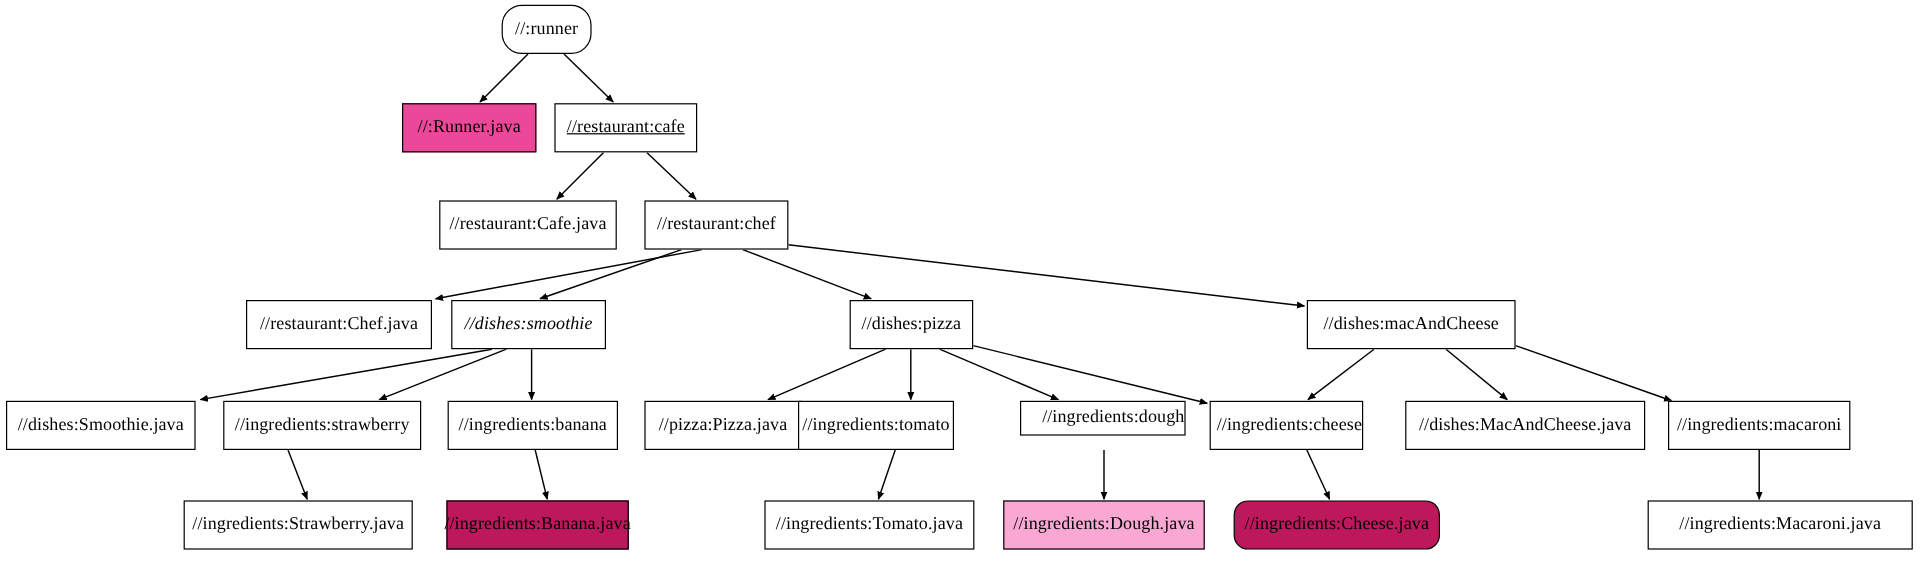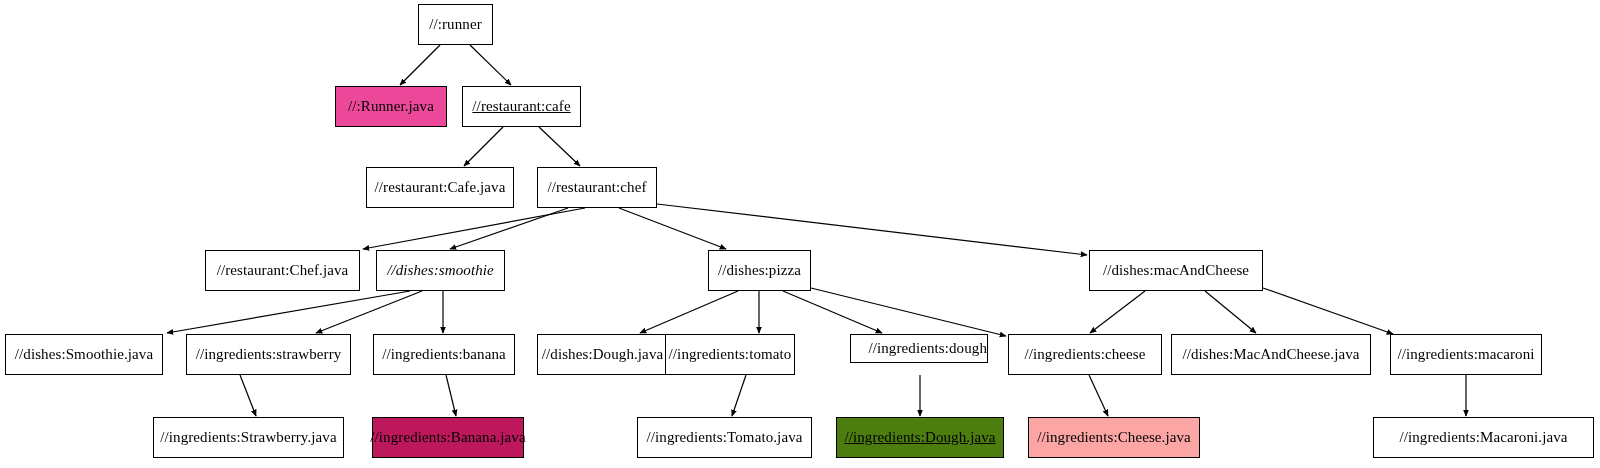--- a/index.html
+++ b/index.html
@@ -77,21 +77,21 @@
       <line x1="1205" y1="291" x2="1256" y2="333" stroke="#000000" stroke-width="1.2" marker-end="url(#arrowhead)"></line>
       <line x1="1263" y1="288" x2="1393" y2="334" stroke="#000000" stroke-width="1.2" marker-end="url(#arrowhead)"></line>
       <line x1="240" y1="375" x2="256" y2="416" stroke="#000000" stroke-width="1.2" marker-end="url(#arrowhead)"></line>
       <line x1="446" y1="375" x2="456" y2="416" stroke="#000000" stroke-width="1.2" marker-end="url(#arrowhead)"></line>
       <line x1="746" y1="375" x2="732" y2="416" stroke="#000000" stroke-width="1.2" marker-end="url(#arrowhead)"></line>
       <line x1="920" y1="375" x2="920" y2="416" stroke="#000000" stroke-width="1.2" marker-end="url(#arrowhead)"></line>
       <line x1="1089" y1="375" x2="1108" y2="416" stroke="#000000" stroke-width="1.2" marker-end="url(#arrowhead)"></line>
       <line x1="1466" y1="375" x2="1466" y2="416" stroke="#000000" stroke-width="1.2" marker-end="url(#arrowhead)"></line>
     </svg>
   <div id="node-layer">
-      <div class="node" style="left: 418px; top: 4px; width: 75px; height: 41px; border-color: rgb(0, 0, 0); background: rgb(255, 255, 255);">
+      <div class="node" style="left: 418px; top: 4px; width: 75px; height: 41px; border-color: rgb(0, 0, 0); background: rgb(255, 255, 255); border-radius: 17px;">
         <span class="node-label">//:runner</span>
       </div>
       <div class="node" style="left: 335px; top: 86px; width: 112px; height: 41px; border-color: rgb(0, 0, 0); background: #ec4899;">
         <span class="node-label">//:Runner.java</span>
       </div>
       <div class="node" style="left: 462px; top: 86px; width: 119px; height: 41px; border-color: rgb(0, 0, 0); background: rgb(255, 255, 255); text-decoration: underline;">
         <span class="node-label">//restaurant:cafe</span>
       </div>
       <div class="node" style="left: 366px; top: 167px; width: 148px; height: 41px; border-color: rgb(0, 0, 0); background: rgb(255, 255, 255);">
         <span class="node-label">//restaurant:Cafe.java</span>
@@ -114,49 +114,49 @@
       <div class="node" style="left: 5px; top: 334px; width: 158px; height: 41px; border-color: rgb(0, 0, 0); background: rgb(255, 255, 255);">
         <span class="node-label">//dishes:Smoothie.java</span>
       </div>
       <div class="node" style="left: 186px; top: 334px; width: 165px; height: 41px; border-color: rgb(0, 0, 0); background: rgb(255, 255, 255);">
         <span class="node-label">//ingredients:strawberry</span>
       </div>
       <div class="node" style="left: 373px; top: 334px; width: 142px; height: 41px; border-color: rgb(0, 0, 0); background: rgb(255, 255, 255);">
         <span class="node-label">//ingredients:banana</span>
       </div>
       <div class="node" style="left: 537px; top: 334px; width: 131px; height: 41px; border-color: rgb(0, 0, 0); background: rgb(255, 255, 255);">
-        <span class="node-label">//dishes:Dough.java</span>
+        <span class="node-label">//pizza:Pizza.java</span>
       </div>
       <div class="node" style="left: 665px; top: 334px; width: 130px; height: 41px; border-color: rgb(0, 0, 0); background: rgb(255, 255, 255);">
         <span class="node-label">//ingredients:tomato</span>
       </div>
       <div class="node" style="left: 850px; top: 334px; width: 138px; height: 29px; border-color: rgb(0, 0, 0); background: rgb(255, 255, 255); justify-content: flex-end;">
         <span class="node-label">//ingredients:dough</span>
       </div>
-      <div class="node" style="left: 1008px; top: 334px; width: 154px; height: 41px; border-color: rgb(0, 0, 0); background: rgb(255, 255, 255);">
+      <div class="node" style="left: 1008px; top: 334px; width: 128px; height: 41px; border-color: rgb(0, 0, 0); background: rgb(255, 255, 255); justify-content: flex-end;">
         <span class="node-label">//ingredients:cheese</span>
       </div>
       <div class="node" style="left: 1171px; top: 334px; width: 200px; height: 41px; border-color: rgb(0, 0, 0); background: rgb(255, 255, 255);">
         <span class="node-label">//dishes:MacAndCheese.java</span>
       </div>
       <div class="node" style="left: 1390px; top: 334px; width: 152px; height: 41px; border-color: rgb(0, 0, 0); background: rgb(255, 255, 255);">
         <span class="node-label">//ingredients:macaroni</span>
       </div>
       <div class="node" style="left: 153px; top: 417px; width: 191px; height: 41px; border-color: rgb(0, 0, 0); background: rgb(255, 255, 255);">
         <span class="node-label">//ingredients:Strawberry.java</span>
       </div>
       <div class="node" style="left: 372px; top: 417px; width: 152px; height: 41px; border-color: rgb(0, 0, 0); background: #be185d;">
         <span class="node-label">//ingredients:Banana.java</span>
       </div>
       <div class="node" style="left: 637px; top: 417px; width: 175px; height: 41px; border-color: rgb(0, 0, 0); background: rgb(255, 255, 255);">
         <span class="node-label">//ingredients:Tomato.java</span>
       </div>
-      <div class="node" style="left: 836px; top: 417px; width: 168px; height: 41px; border-color: rgb(0, 0, 0); background: #4d7c0f; text-decoration: underline;">
+      <div class="node" style="left: 836px; top: 417px; width: 168px; height: 41px; border-color: rgb(0, 0, 0); background: #f9a8d4;">
         <span class="node-label">//ingredients:Dough.java</span>
       </div>
-      <div class="node" style="left: 1028px; top: 417px; width: 172px; height: 41px; border-color: rgb(0, 0, 0); background: #fca5a5;">
+      <div class="node" style="left: 1028px; top: 417px; width: 172px; height: 41px; border-color: rgb(0, 0, 0); background: #be185d; border-radius: 12px;">
         <span class="node-label">//ingredients:Cheese.java</span>
       </div>
       <div class="node" style="left: 1373px; top: 417px; width: 221px; height: 41px; border-color: rgb(0, 0, 0); background: rgb(255, 255, 255);">
         <span class="node-label">//ingredients:Macaroni.java</span>
       </div>
     </div>
 </div>
 
 </body></html>

